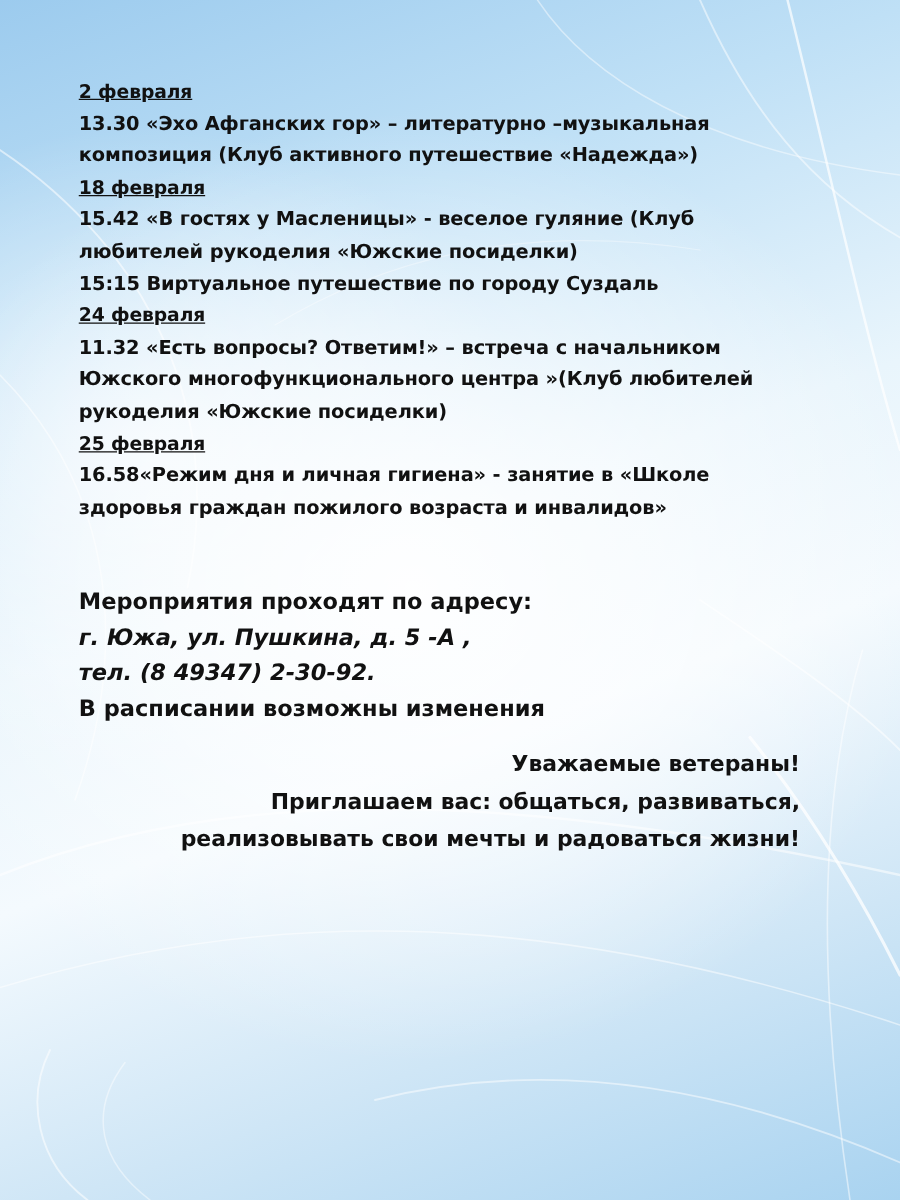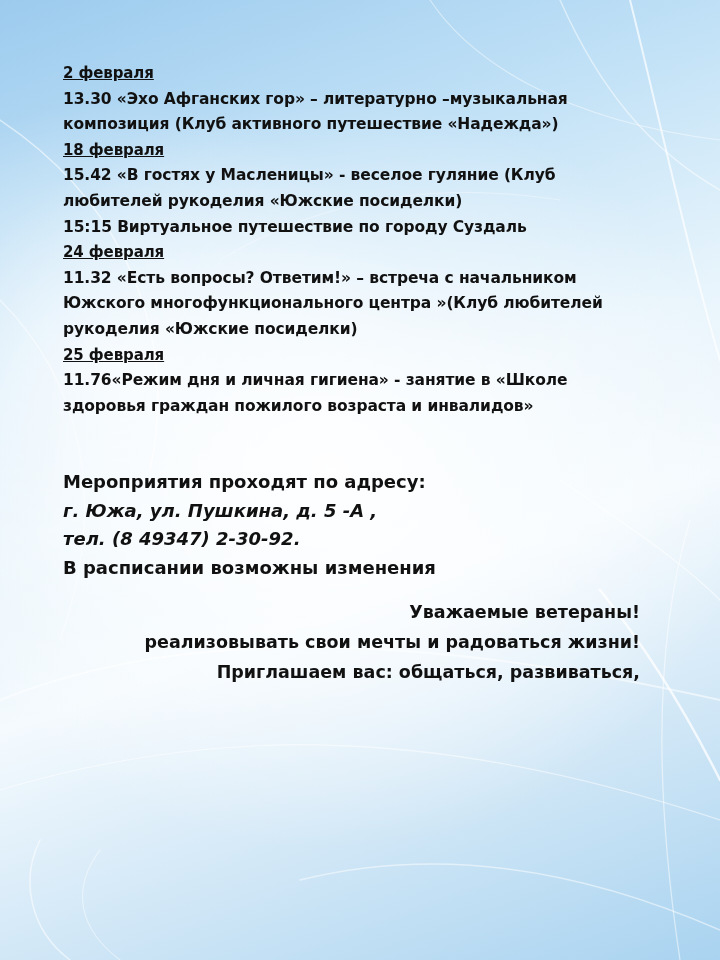--- a/index.html
+++ b/index.html
@@ -100,29 +100,29 @@
     <div class="line">15:15 Виртуальное  путешествие  по городу Суздаль</div>
   </div>
   <div>
     <div class="date">24 февраля</div>
     <div class="line">11.32 «Есть вопросы? Ответим!» – встреча с начальником</div>
     <div class="line">Южского многофункционального  центра »(Клуб любителей</div>
     <div class="line">рукоделия «Южские посиделки)</div>
   </div>
   <div>
     <div class="date">25 февраля</div>
-    <div class="line">11.76«Режим дня и личная гигиена»  - занятие в «Школе</div>
+    <div class="line">16.58«Режим дня и личная гигиена»  - занятие в «Школе</div>
     <div class="line">здоровья граждан пожилого возраста и инвалидов»</div>
   </div>
 </div>
 
 <div class="address">
   <div>Мероприятия проходят по адресу:</div>
   <div class="italic">г. Южа,  ул. Пушкина, д. 5 -А ,</div>
   <div class="italic">тел. (8 49347) 2-30-92.</div>
   <div>В расписании возможны изменения</div>
 </div>
 
 <div class="appeal">
   <div>Уважаемые ветераны!</div>
+  <div>Приглашаем вас: общаться, развиваться,</div>
   <div>реализовывать свои мечты и радоваться жизни!</div>
-  <div>Приглашаем вас: общаться, развиваться,</div>
 </div>
 
 </body></html>

